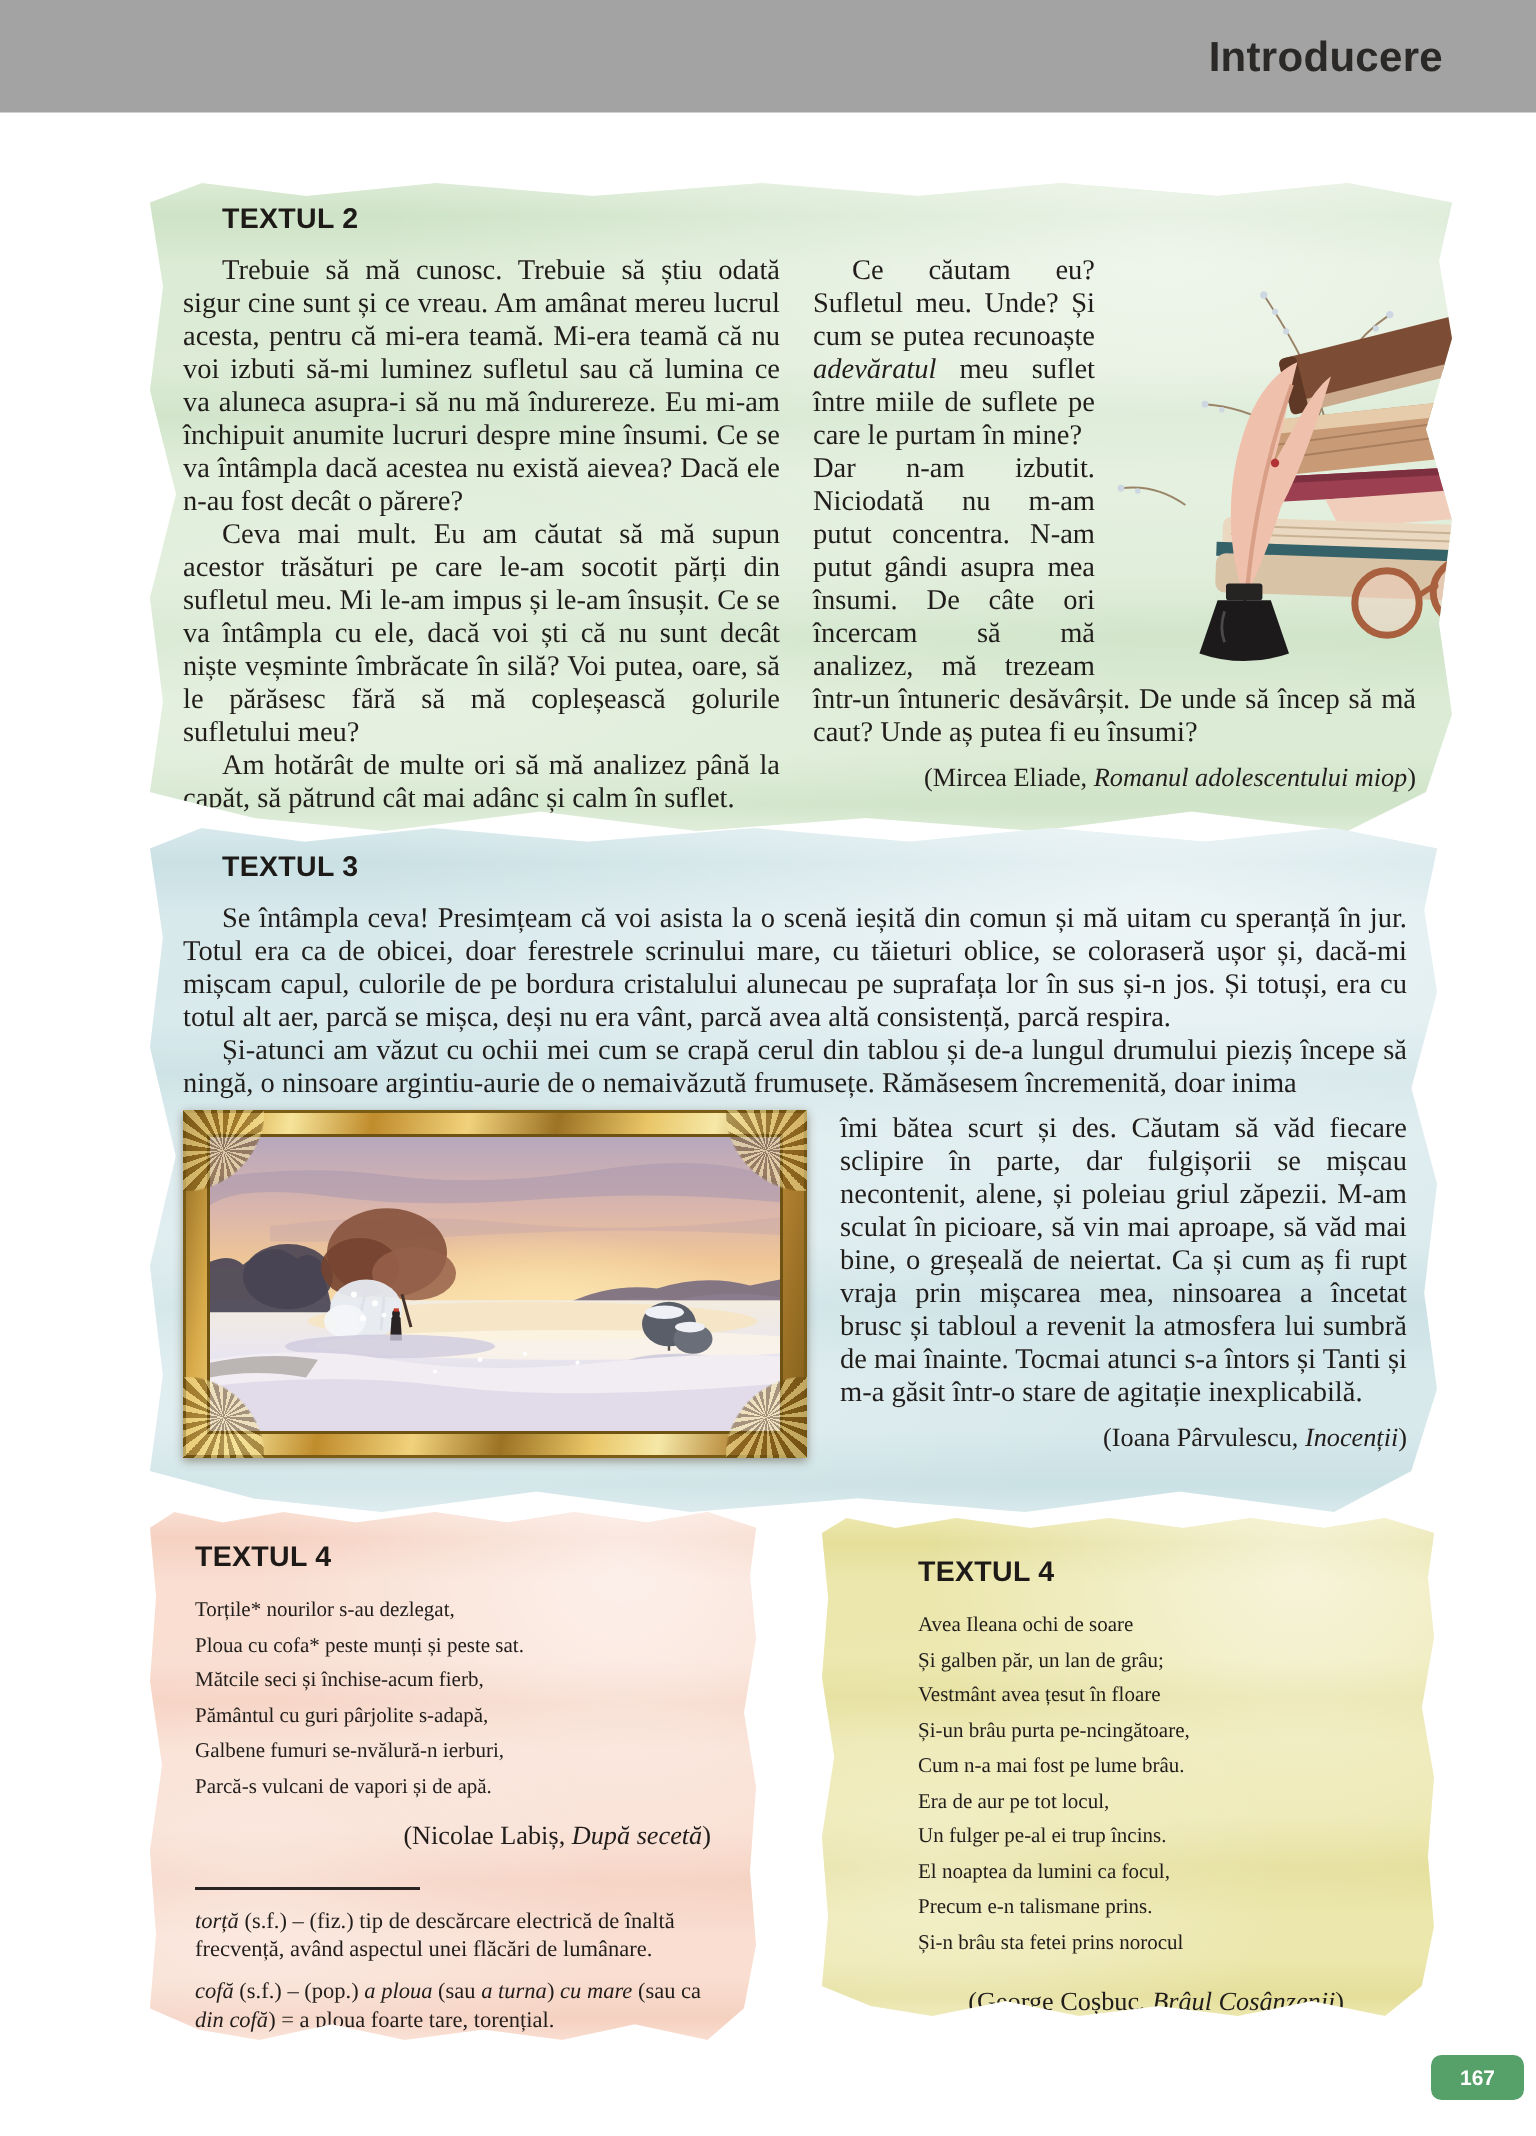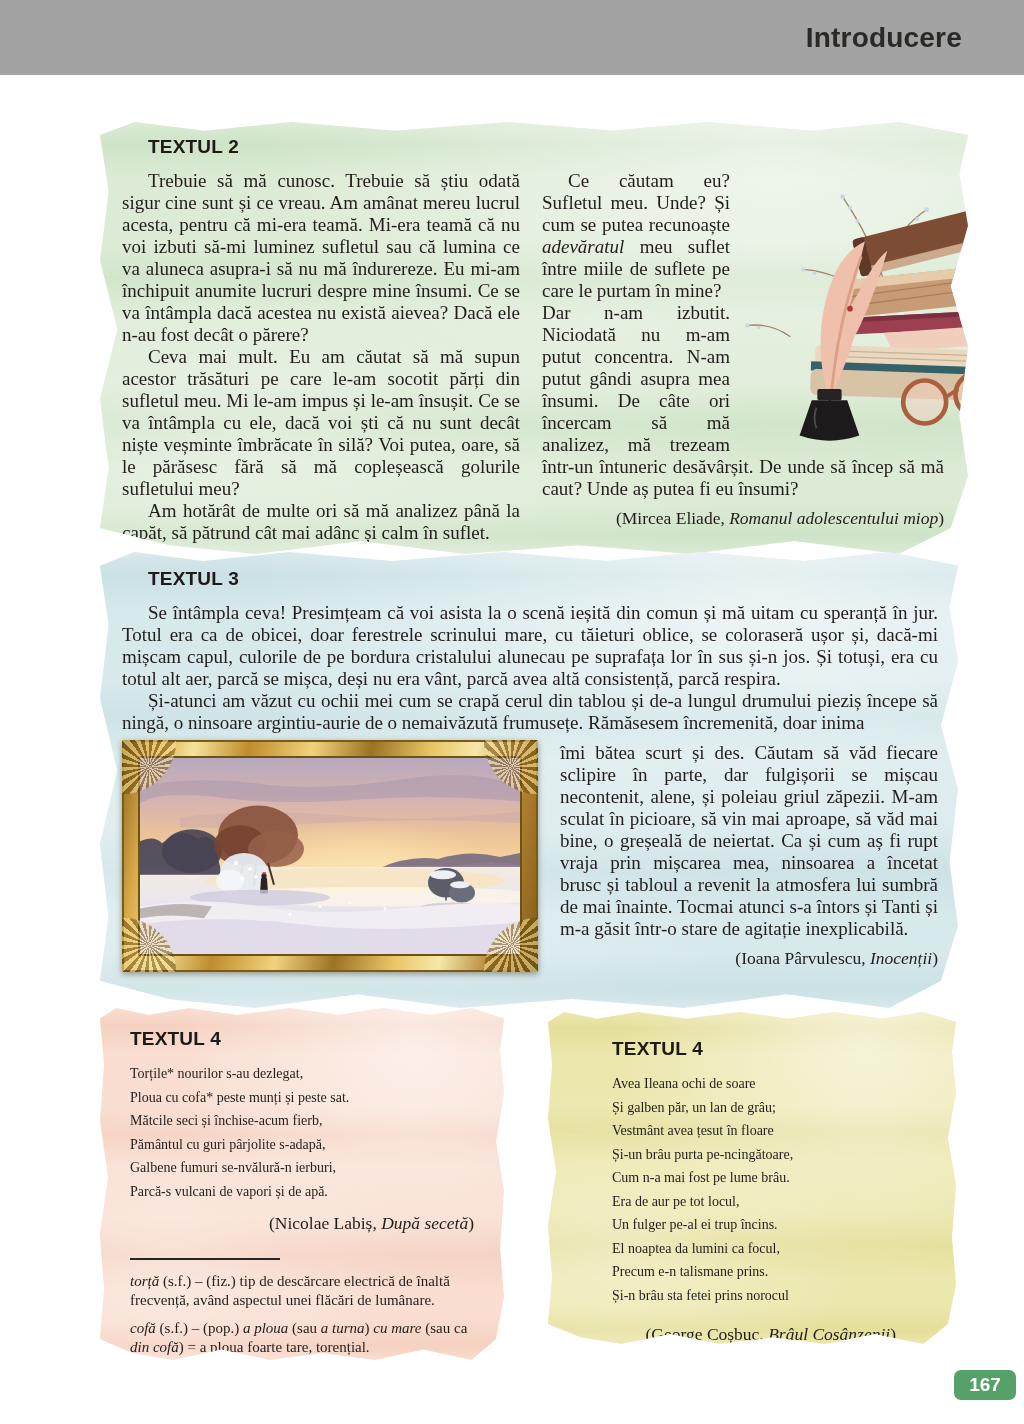--- a/index.html
+++ b/index.html
@@ -110,21 +110,21 @@
   .footnote { font-size:15px; line-height:19px; margin-bottom:9px; text-align:left; }
 
   #text5 { left:548px; top:1012px; width:408px; height:332px; }
   #text5 .inner { padding:26px 26px 14px 64px; }
   #text5 .attribution { margin-top:17px; padding-right:34px; }
 
   
   .page-badge {
     position:absolute; top:1370px; right:8px; width:62px; height:30px;
     background:#56a169; border-radius:7px; color:#ffffff;
-    font-family:"Liberation Sans",sans-serif; font-weight:700; font-size:19px;
+    font-family:"Liberation Sans",sans-serif; font-weight:700; font-size:14px;
     display:flex; align-items:center; justify-content:center;
   }
 </style>
 </head>
 <body>
 
 <header class="page-header">
   <h1>Introducere</h1>
 </header>
 

